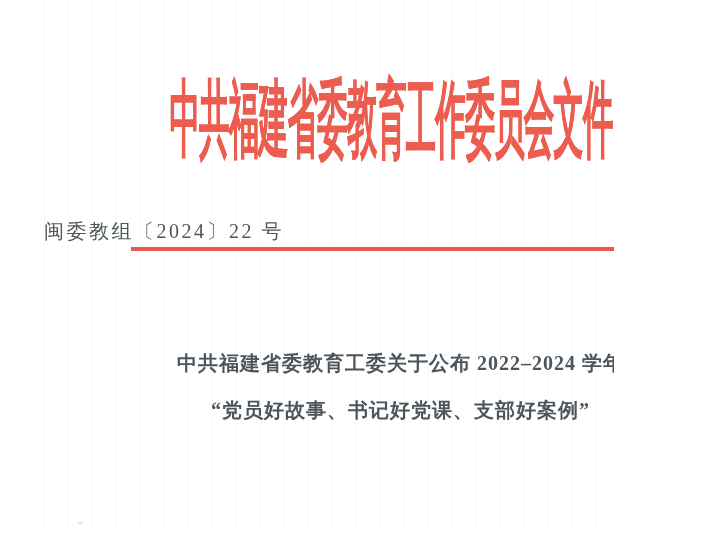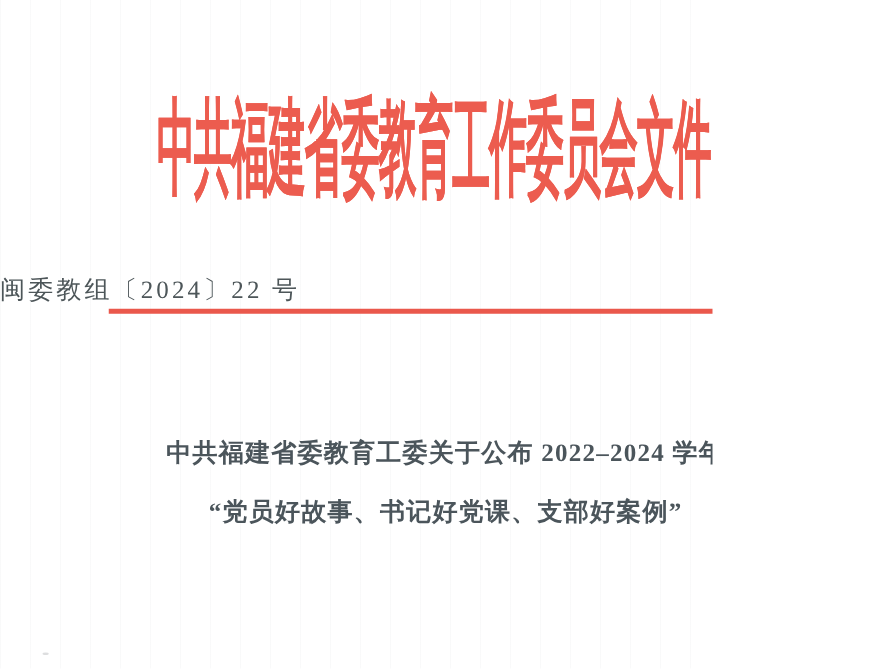--- a/index.html
+++ b/index.html
@@ -7,20 +7,21 @@
     padding: 0;
     background: #ffffff;
   }
   .page {
     position: relative;
     width: 570px;
     height: 535px;
     background: #ffffff;
     overflow: hidden;
     font-family: "Liberation Serif", "DejaVu Serif", serif;
+    margin-left: 44px;
   }
   
   .scan-texture {
     position: absolute;
     inset: 0;
     background: repeating-linear-gradient(
       90deg,
       rgba(110, 115, 125, 0.04) 0px,
       rgba(110, 115, 125, 0.04) 1px,
       transparent 1px,

